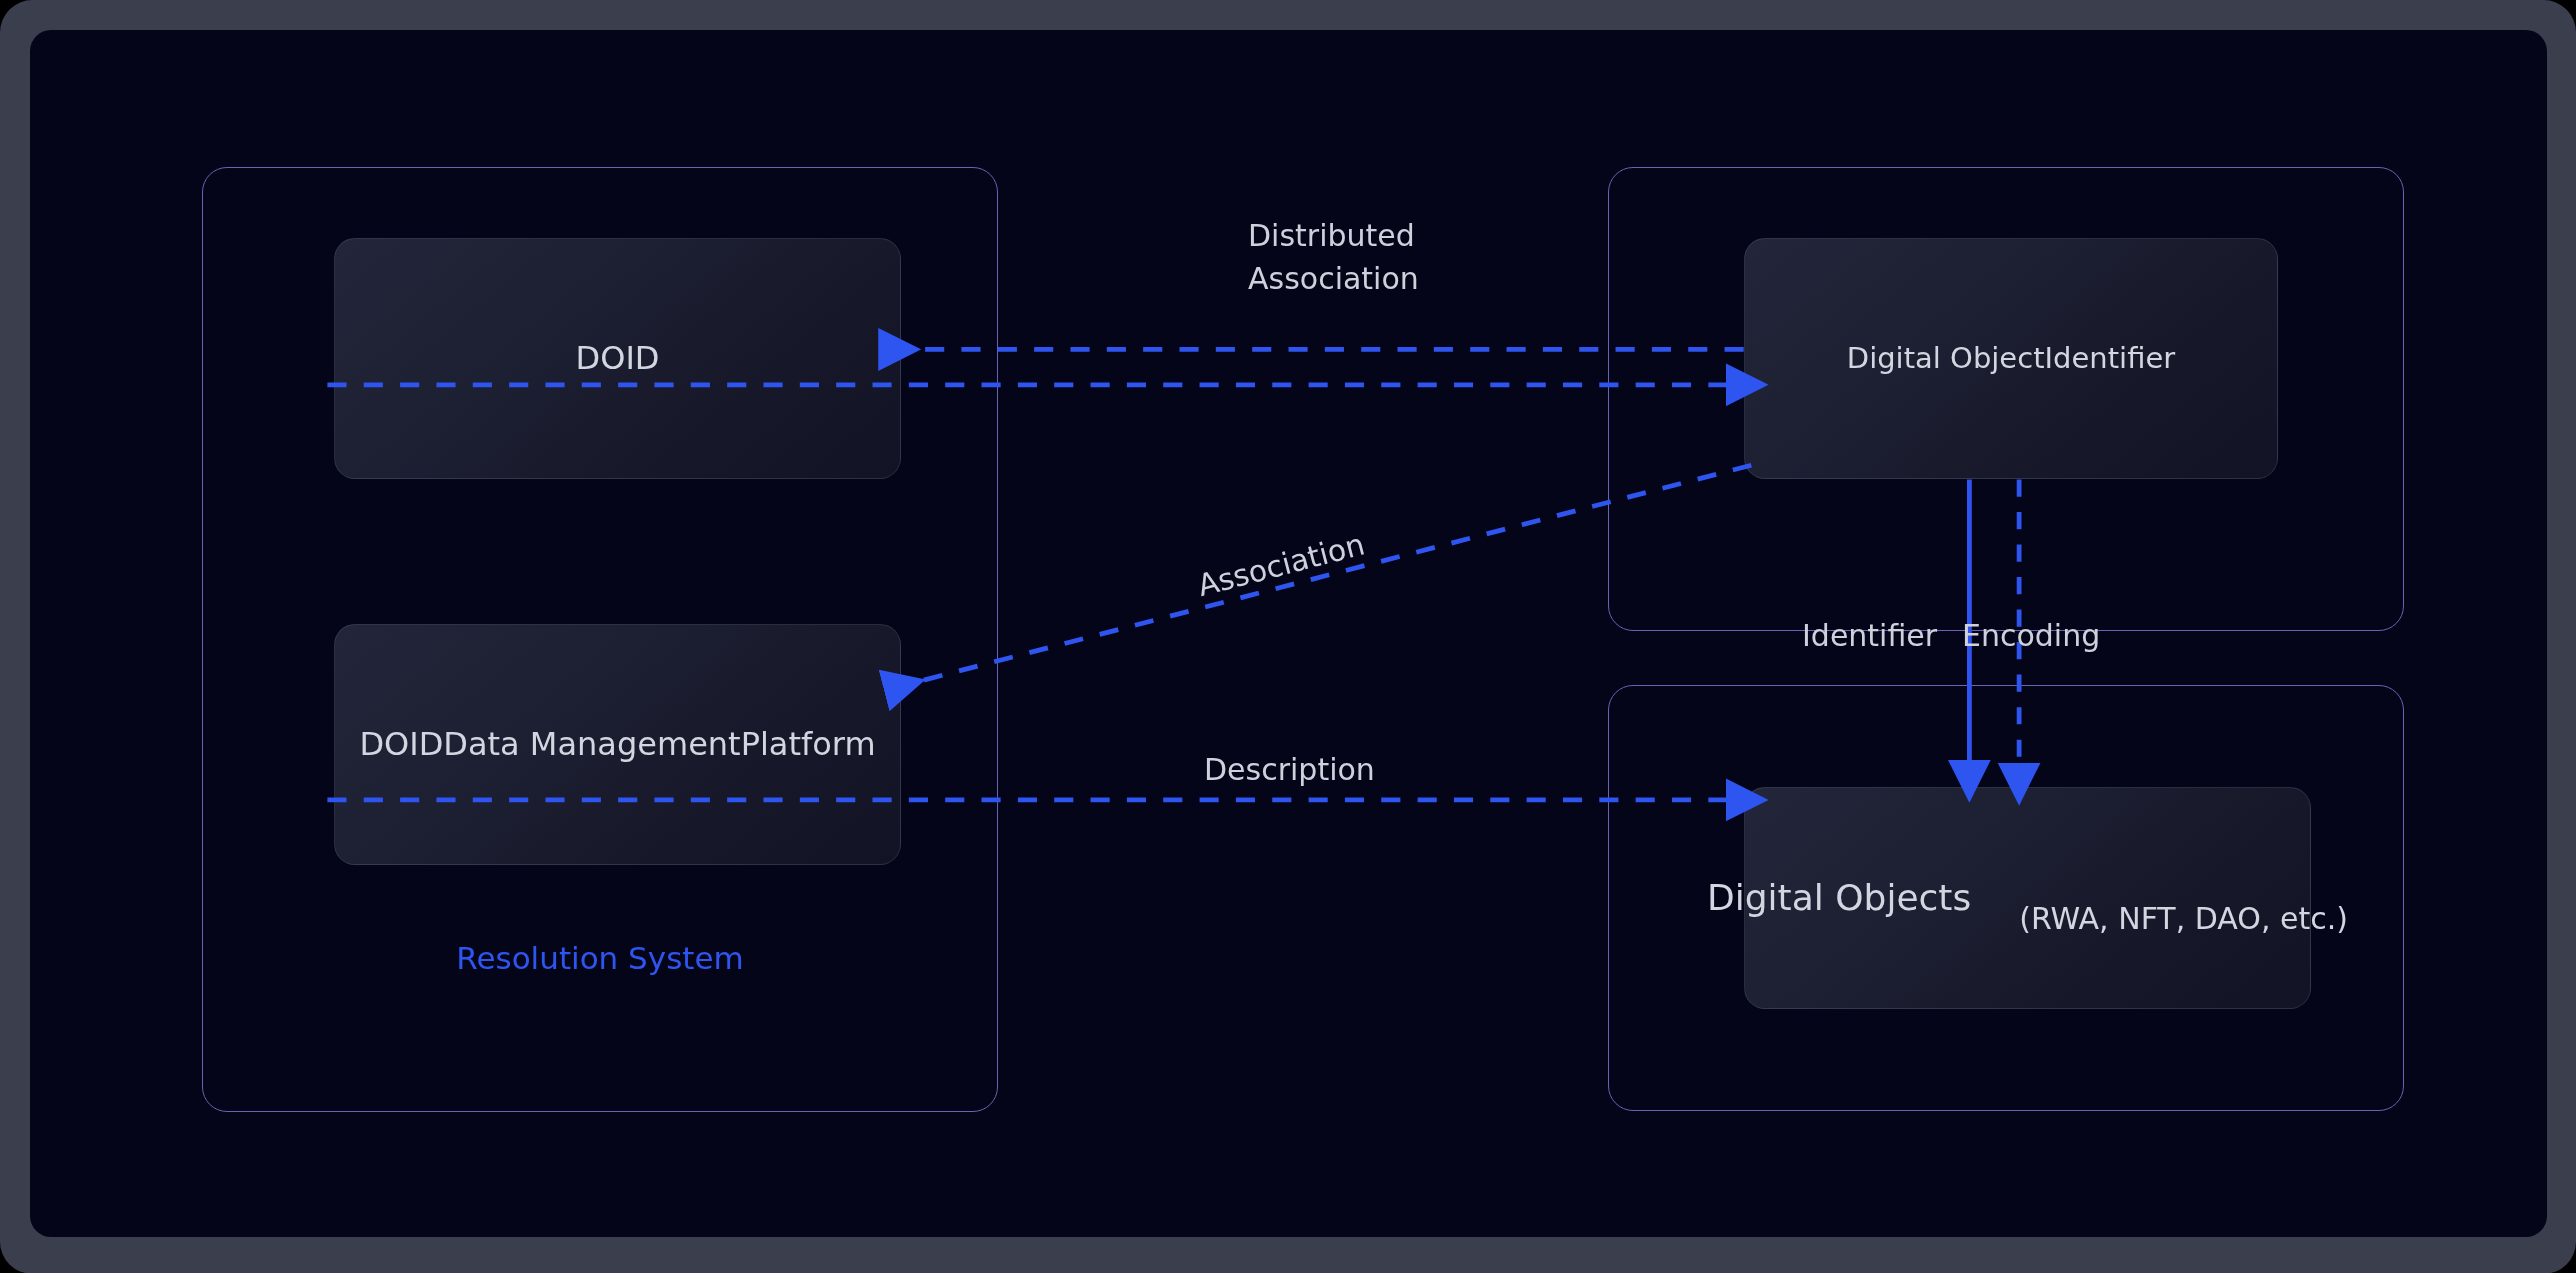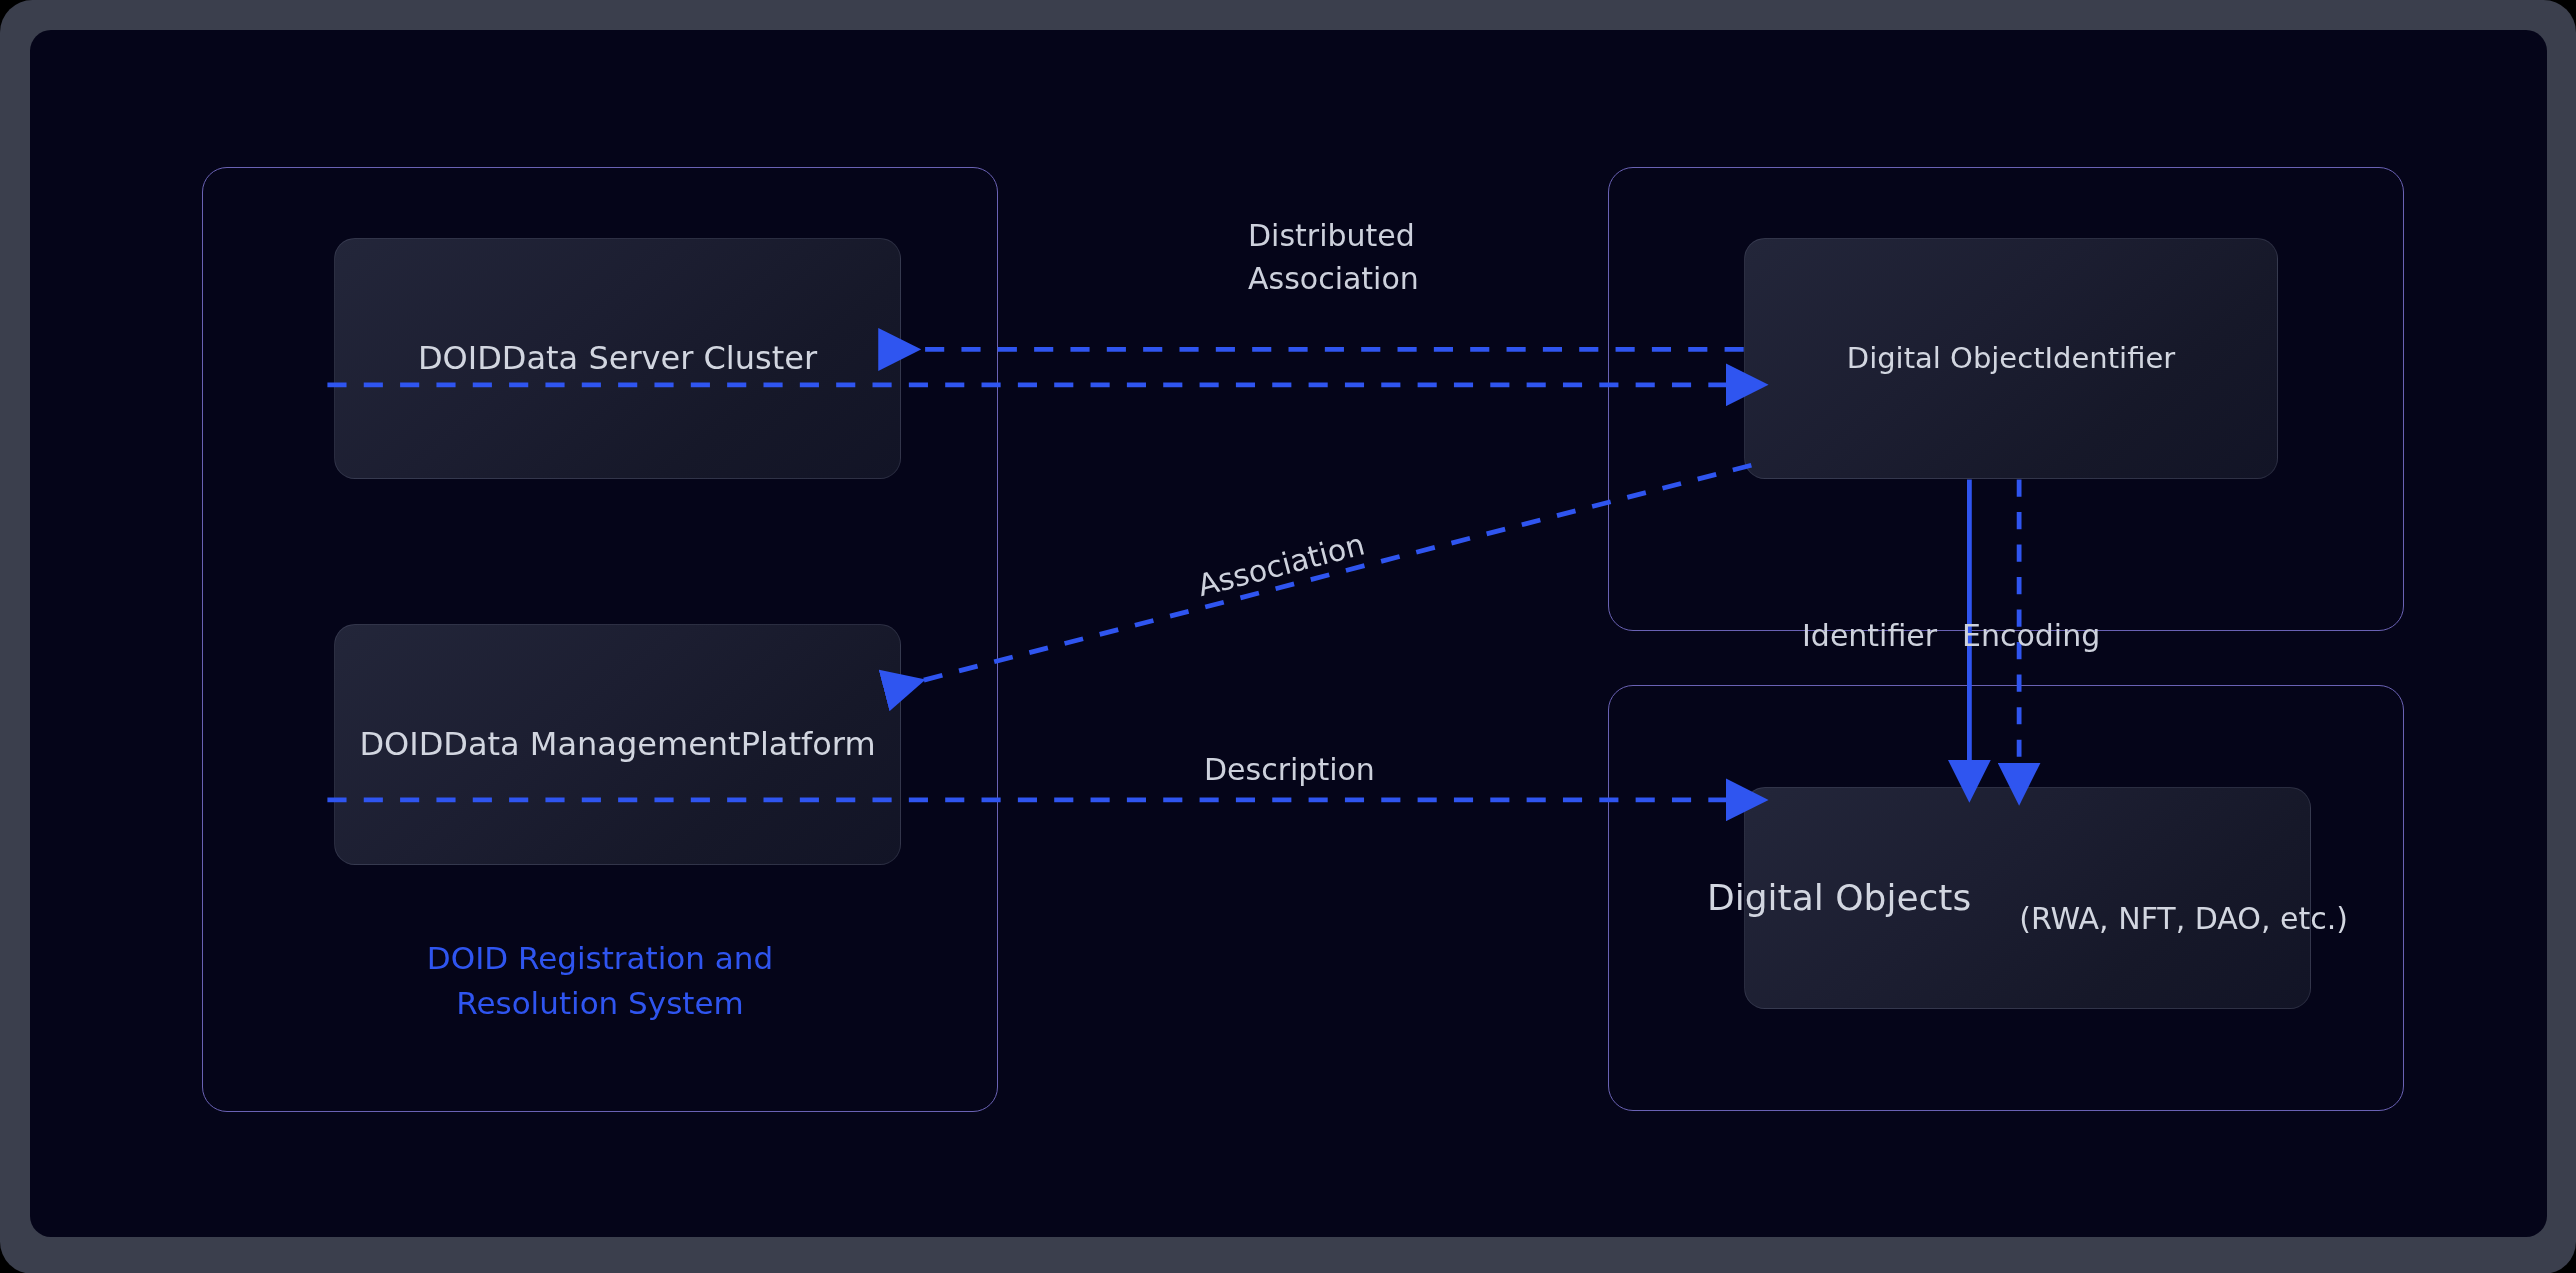--- a/index.html
+++ b/index.html
@@ -89,21 +89,20 @@
 
 <div id="frame">
   <div id="canvas">
 
     <div class="group" id="group-left"></div>
     <div class="group" id="group-top-rt"></div>
     <div class="group" id="group-bot-rt"></div>
 
     <div class="card" id="card-server">
       <span class="ln">DOID</span>
-      <span class="ln">Data Server Cluster</span>
     </div>
 
     <div class="card" id="card-mgmt">
       <span class="ln">DOID</span>
       <span class="ln">Data Management</span>
       <span class="ln">Platform</span>
     </div>
 
     <div class="card" id="card-doid-id">
       <span class="ln">Digital Object</span>
@@ -148,19 +147,18 @@
 
     <div class="elabel" id="lbl-association">Association</div>
 
     <div class="elabel" id="lbl-description">Description</div>
 
     <div class="elabel" id="lbl-identifier">Identifier</div>
 
     <div class="elabel" id="lbl-encoding">Encoding</div>
 
     <div id="caption">
-      <span class="ln">DOID Registration and</span>
       <span class="ln">Resolution System</span>
     </div>
 
   </div>
 </div>
 
 
 </body></html>

